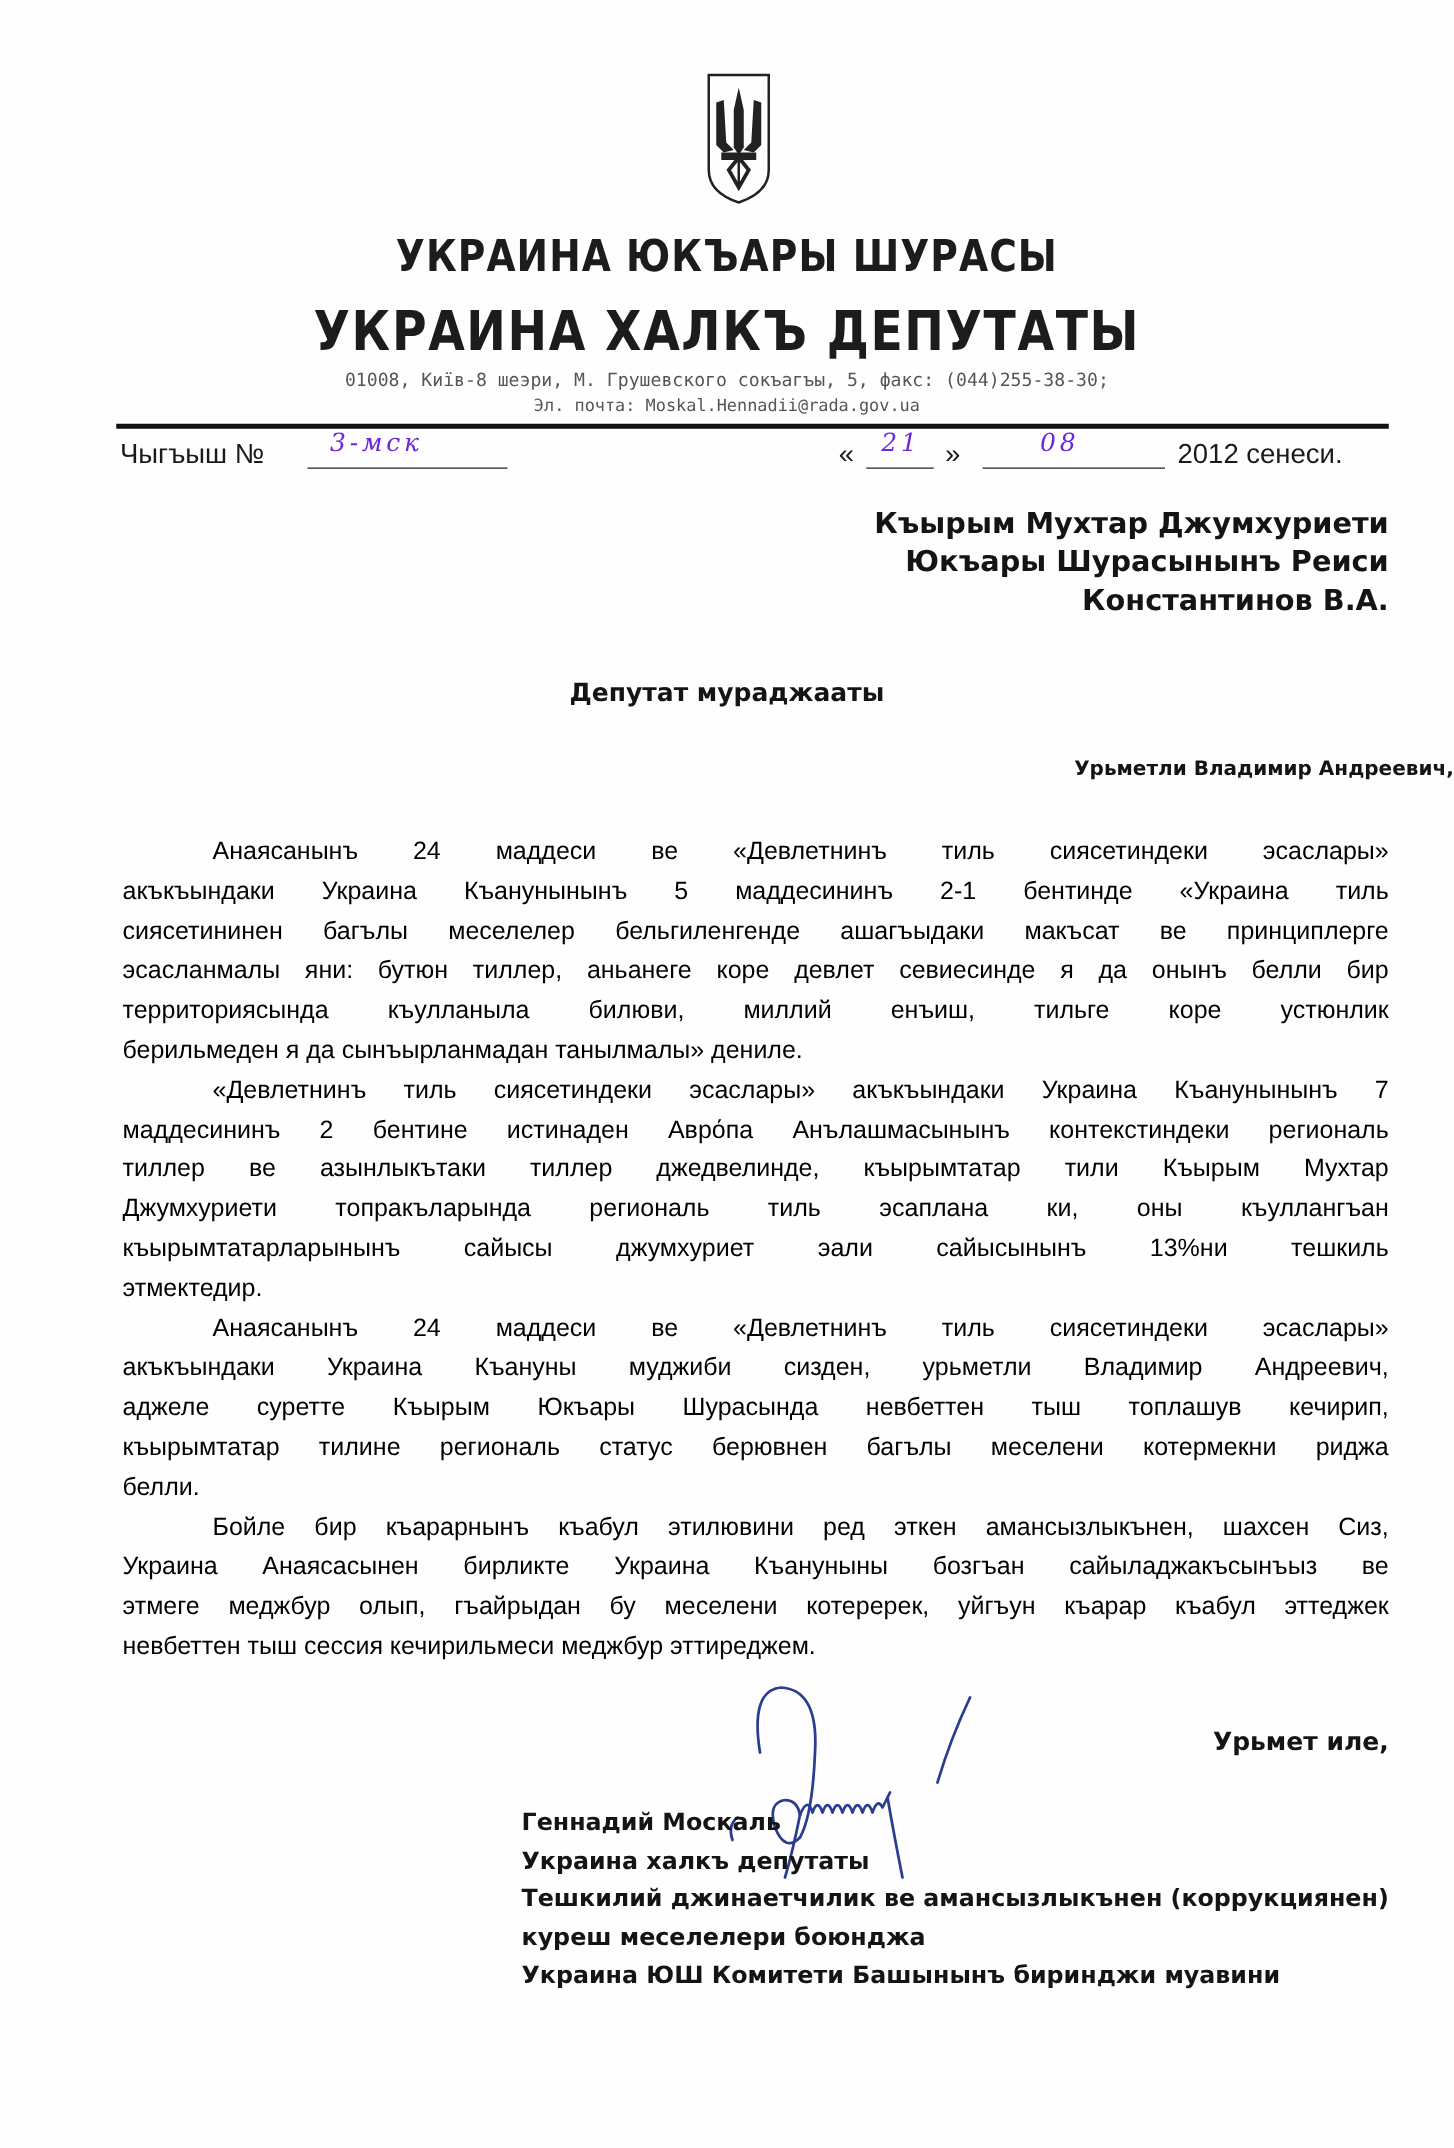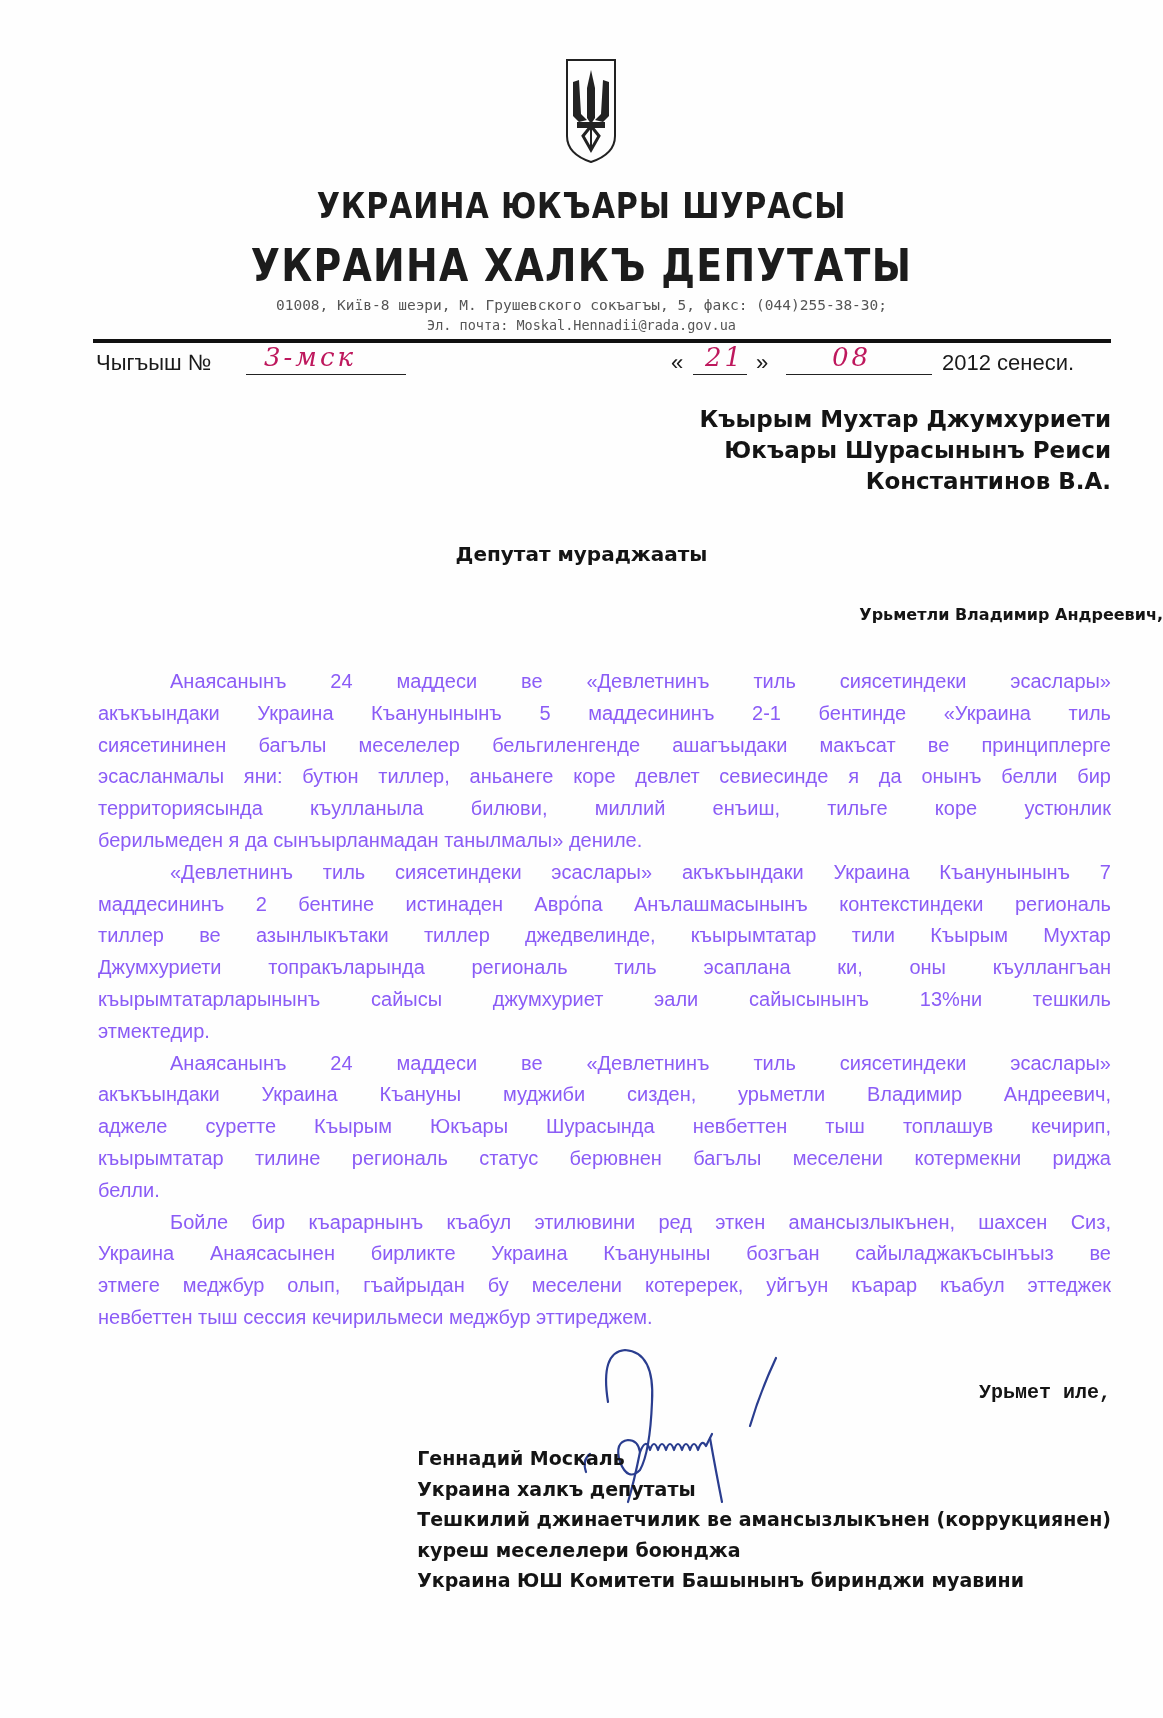--- a/index.html
+++ b/index.html
@@ -18,47 +18,47 @@
           font-family: "DejaVu Sans Mono", monospace; color: #555; font-size: 14.5px; }
   .addr.l1 { top: 297px; }
   .addr.l2 { top: 317px; font-size: 13.5px; }
 
   .rule { position: absolute; left: 93px; width: 1018px; height: 4px; background: #111; top: 339px; }
 
   .refline { position: absolute; top: 346px; left: 96px; width: 1015px; height: 36px;
              font-family: "Liberation Sans", sans-serif; font-size: 22px; }
   .ref-label { position: absolute; left: 0; top: 4px; }
   .ref-field { position: absolute; left: 150px; top: 0; width: 160px; height: 28px; border-bottom: 1.5px solid #222; }
-  .hand { font-family: "DejaVu Serif", serif; font-style: italic; color: #be185d; font-size: 26px; letter-spacing: 3px; }
+  .hand { font-family: "DejaVu Serif", serif; font-style: italic; color: #6d28d9; font-size: 20px; letter-spacing: 3px; }
   .ref-field .hand { position: absolute; left: 18px; top: -4px; }
   .q-open { position: absolute; left: 575px; top: 4px; }
   .day-field { position: absolute; left: 597px; top: 0; width: 54px; height: 28px; border-bottom: 1.5px solid #222; }
   .day-field .hand { position: absolute; left: 12px; top: -4px; }
   .q-close { position: absolute; left: 660px; top: 4px; }
   .month-field { position: absolute; left: 690px; top: 0; width: 146px; height: 28px; border-bottom: 1.5px solid #222; }
   .month-field .hand { position: absolute; left: 46px; top: -4px; }
   .year-text { position: absolute; left: 846px; top: 4px; }
 
   .bold { font-family: "DejaVu Sans", sans-serif; font-weight: bold; color: #141414; }
   .addressee { position: absolute; right: 52px; top: 404px; text-align: right; font-size: 23px; line-height: 31px; }
 
   .title { position: absolute; left: 0; width: 1163px; text-align: center; font-size: 20px; top: 542px; }
   .salutation { position: absolute; left: 0; width: 1163px; text-align: right; font-size: 16px; top: 605px; }
 
   .body { position: absolute; left: 98px; width: 1013px; top: 666px;
           font-family: "Liberation Sans", sans-serif; font-size: 20px; line-height: 31.8px;
-          color: #8b5cf6; text-align: justify; }
+          color: #000000; text-align: justify; }
   .body p { margin: 0; text-indent: 72px; }
   .body p .ln { display: block; text-align: justify; text-align-last: justify; text-indent: 0; }
   .body p .ln.first { text-indent: 72px; }
   .body p .ln.last { text-align-last: left; }
 
   .signature { position: absolute; left: 580px; top: 1342px; width: 240px; height: 170px; }
 
-  .closing { position: absolute; right: 52px; top: 1381px; font-size: 20px; text-align: right; font-family: Liberation Mono, monospace; }
+  .closing { position: absolute; right: 52px; top: 1381px; font-size: 20px; text-align: right; }
   .signer { position: absolute; right: 52px; top: 1443px; text-align: left; font-size: 19px; line-height: 30.5px; }
 </style>
 </head>
 <body>
 
 <div class="page">
 
   <svg class="emblem" viewBox="0 0 52 106">
     <path d="M2 2 H50 V78 Q50 96 26 104 Q2 96 2 78 Z" fill="none" stroke="#222" stroke-width="2"></path>
     <path d="M26 12 L22 30 L22 60 L26 66 L30 60 L30 30 Z" fill="#222"></path>

